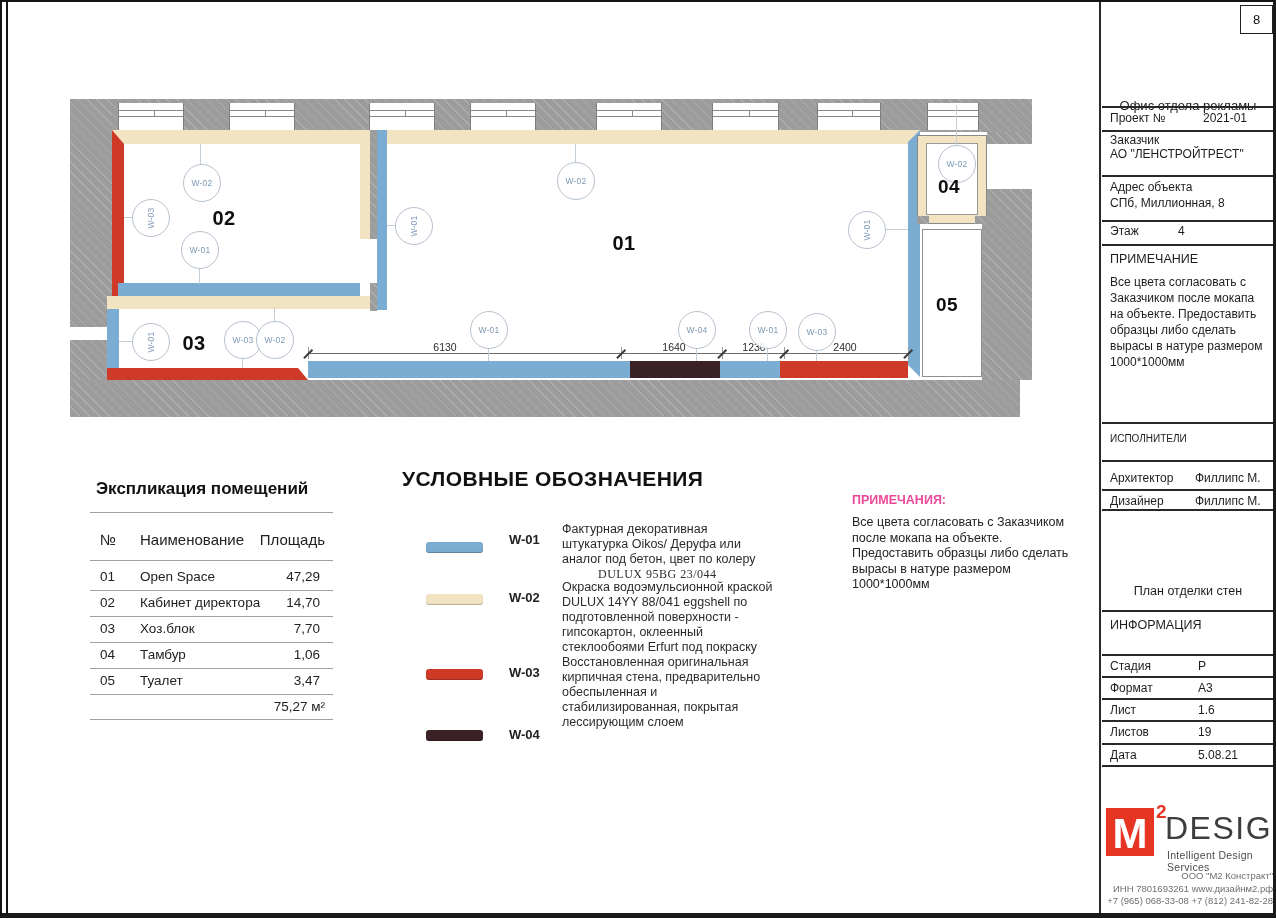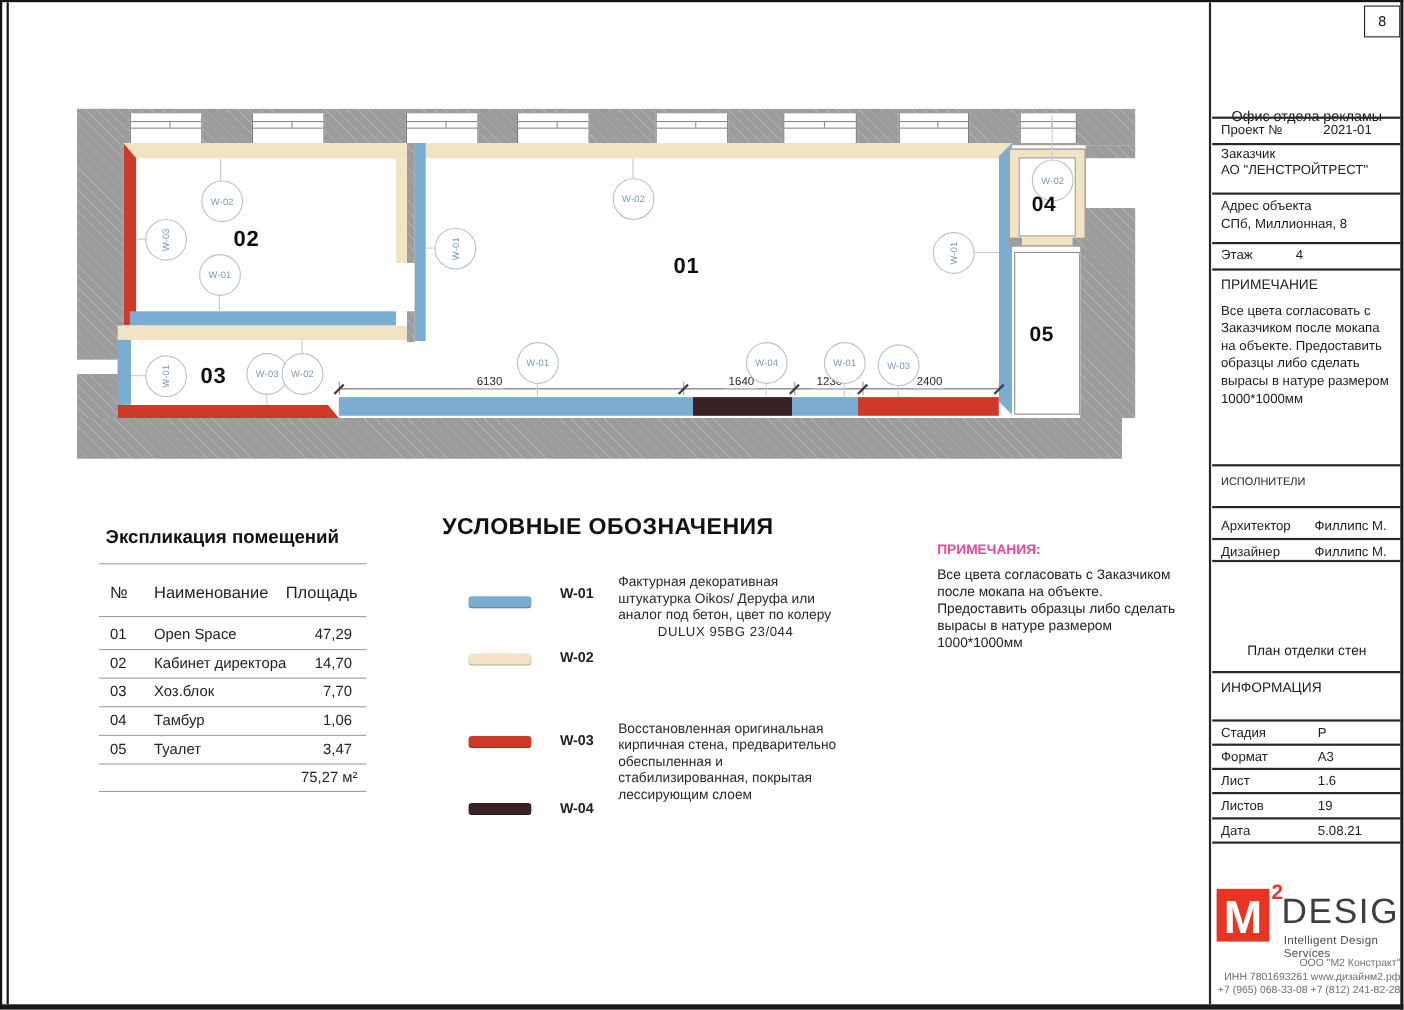--- a/index.html
+++ b/index.html
@@ -30,21 +30,21 @@
   .sch-title{font-size:17px;font-weight:bold;color:#111;}
   .sch-line{position:absolute;left:0;width:243px;height:1px;background:#9f9f9f;}
   .sch-h{position:absolute;font-size:15px;color:#222;}
   .sch-c{position:absolute;font-size:13.5px;color:#222;}
   .r{text-align:right;}
   
   .leg-title{font-size:21px;font-weight:bold;color:#111;letter-spacing:.4px;}
   .sw{position:absolute;width:57px;height:11px;border-radius:3px;box-shadow:inset 0 -1px 1px rgba(0,0,0,.25);}
   .leg-code{position:absolute;font-size:13px;font-weight:bold;color:#222;}
   .leg-text{position:absolute;font-size:12.5px;line-height:15px;color:#2b2b2b;width:215px;}
-  .draft{font-family:Liberation Sans, sans-serif;font-size:12px;letter-spacing:.5px;padding-left:36px;}
+  .draft{font-family:Liberation Serif, serif;font-size:12px;letter-spacing:.5px;padding-left:36px;}
   
   .nt-title{font-size:12.5px;font-weight:bold;color:#ec4899;}
   .nt-text{font-size:12.5px;line-height:15.5px;color:#222;width:228px;}
   
   .tbl{position:absolute;left:1100px;width:176px;height:1.5px;background:#282828;}
   .tbt{position:absolute;font-size:12px;color:#1d1d1d;}
   .tbc{left:1100px;width:172px;text-align:center;margin-top:36px;}
   .pagebox{position:absolute;left:1238px;top:3px;width:33px;height:29px;border:1.5px solid #222;
            display:flex;align-items:center;justify-content:center;font-size:13px;color:#111;box-sizing:border-box;}
   .vsep{position:absolute;left:1097px;top:0;width:1.5px;height:918px;background:#282828;}
@@ -218,20 +218,21 @@
 
     <div class="abs" style="left:0;top:55px;width:380px;height:56px;">
       <div class="sw" style="left:24px;top:20px;background:#7badd2;"></div>
       <div class="leg-code" style="left:107px;top:10px;">W-01</div>
       <div class="leg-text" style="left:160px;top:0;"><span>Фактурная декоративная штукатурка Oikos/ Деруфа или аналог под бетон, цвет по колеру </span><span class="draft">DULUX 95BG 23/044</span></div>
     </div>
 
     <div class="abs" style="left:0;top:113px;width:380px;height:74px;">
       <div class="sw" style="left:24px;top:14px;background:#f2e4c2;"></div>
       <div class="leg-code" style="left:107px;top:10px;">W-02</div>
+      <div class="leg-text" style="left:160px;top:0;">Окраска водоэмульсионной краской DULUX 14YY 88/041 eggshell по подготовленной поверхности - гипсокартон, оклеенный стеклообоями Erfurt под покраску</div>
     </div>
 
     <div class="abs" style="left:0;top:188px;width:380px;height:60px;">
       <div class="sw" style="left:24px;top:14px;background:#cf3a28;"></div>
       <div class="leg-code" style="left:107px;top:10px;">W-03</div>
       <div class="leg-text" style="left:160px;top:0;">Восстановленная оригинальная кирпичная стена, предварительно обеспыленная и стабилизированная, покрытая лессирующим слоем</div>
     </div>
 
     <div class="abs" style="left:0;top:250px;width:380px;height:60px;">
       <div class="sw" style="left:24px;top:13px;background:#3a2125;"></div>

